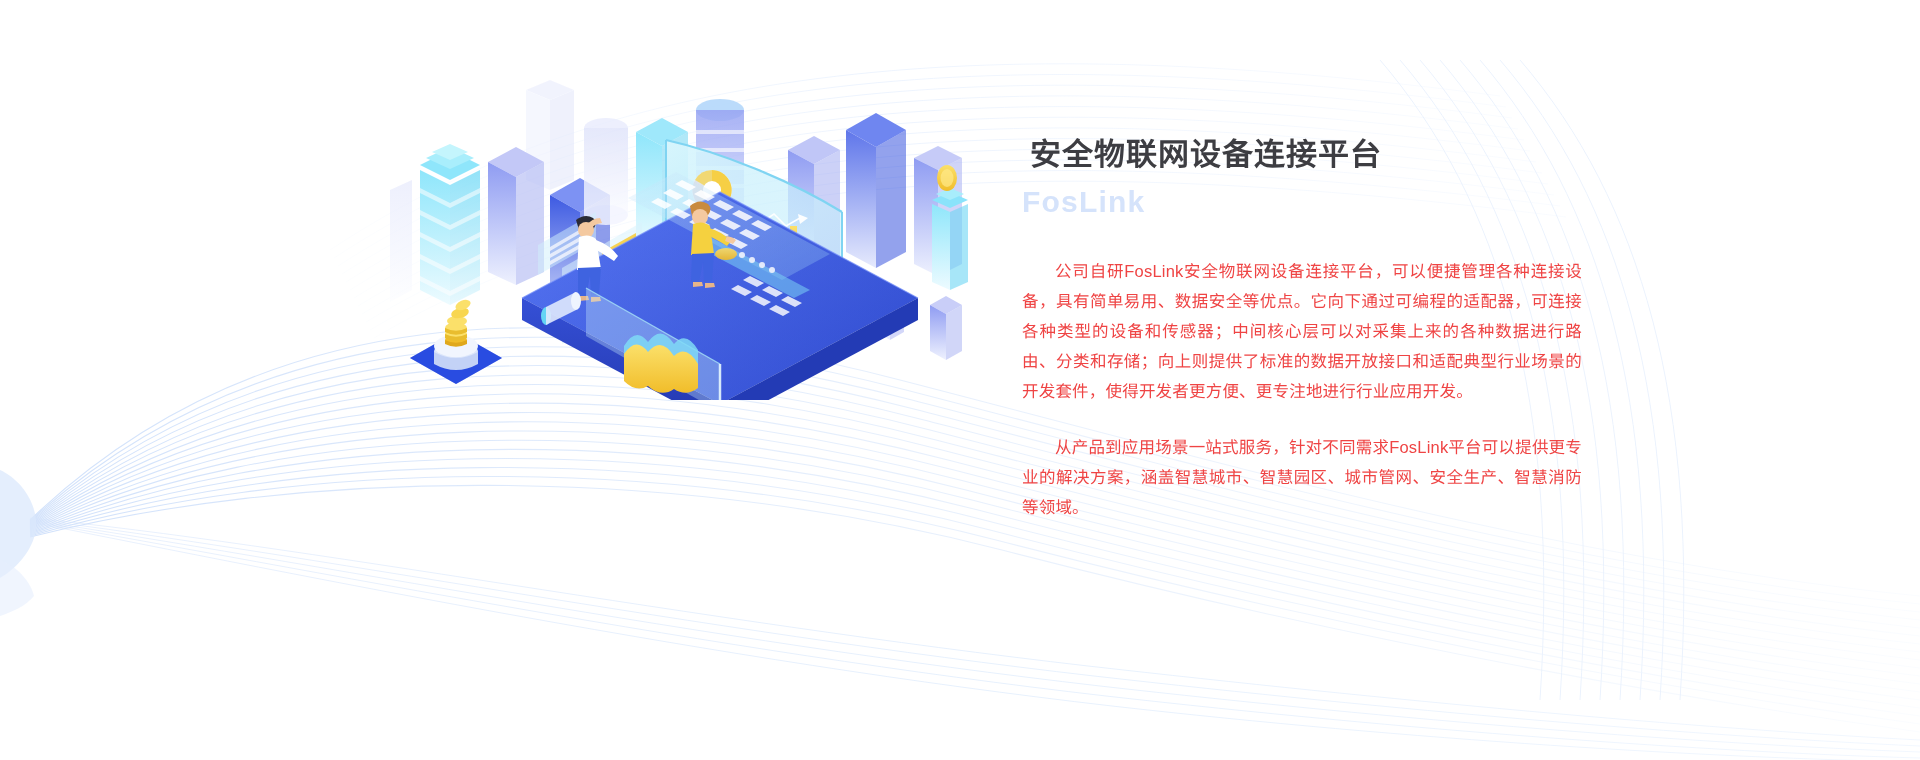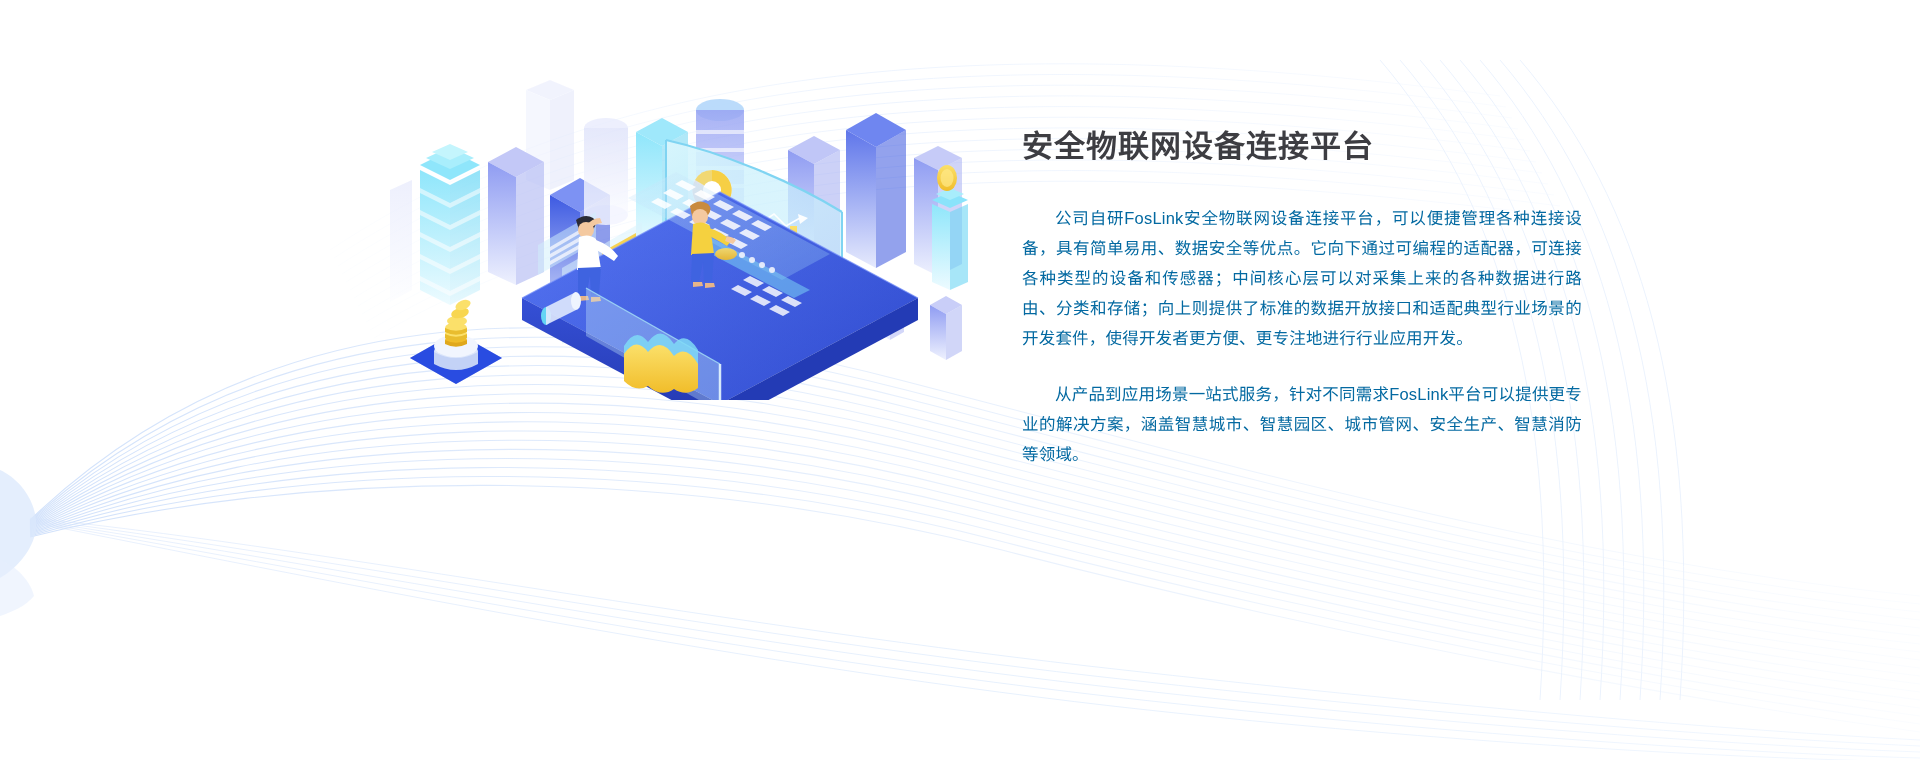--- a/index.html
+++ b/index.html
@@ -44,37 +44,37 @@
     left: 1022px;
     top: 128px;
     width: 560px;
   }
   .headline {
     font-size: 31px;
     font-weight: bold;
     color: #3d3d42;
     letter-spacing: 1px;
     line-height: 1.25;
-    margin: 0;
+    margin: 8px;
   }
   .subtitle {
     font-size: 30px;
     font-weight: bold;
     color: #d5e3fb;
     letter-spacing: 1.2px;
     line-height: 1.25;
     margin: 4px 0 0 0;
   }
   .body-copy {
     margin-top: 36px;
   }
   .para {
     font-size: 16.5px;
     line-height: 30px;
-    color: #0369a1;
+    color: #ef4444;
     margin: 0 0 26px 0;
     text-indent: 2em;
     text-align: justify;
     letter-spacing: 0.2px;
   }
   .para:last-child { margin-bottom: 16px; }
 </style>
 </head>
 <body>
 
@@ -474,20 +474,21 @@
         <ellipse cx="70" cy="273" rx="9" ry="5" fill="#f8d64f" transform="rotate(-14 70 273)"></ellipse>
         <ellipse cx="73" cy="265" rx="8" ry="4.5" fill="#fbe06a" transform="rotate(-22 73 265)"></ellipse>
       </g>
     </g>
 
     <ellipse cx="330" cy="380" rx="180" ry="16" fill="#e8eefc" opacity="0.55"></ellipse>
   </svg>
 
   <div class="content">
     <h1 class="headline">安全物联网设备连接平台</h1>
+    <div class="subtitle">FosLink</div>
 
     <div class="body-copy">
       <p class="para">公司自研FosLink安全物联网设备连接平台，可以便捷管理各种连接设备，具有简单易用、数据安全等优点。它向下通过可编程的适配器，可连接各种类型的设备和传感器；中间核心层可以对采集上来的各种数据进行路由、分类和存储；向上则提供了标准的数据开放接口和适配典型行业场景的开发套件，使得开发者更方便、更专注地进行行业应用开发。</p>
       <p class="para">从产品到应用场景一站式服务，针对不同需求FosLink平台可以提供更专业的解决方案，涵盖智慧城市、智慧园区、城市管网、安全生产、智慧消防等领域。</p>
     </div>
   </div>
 
 </div>
 
 </body></html>

